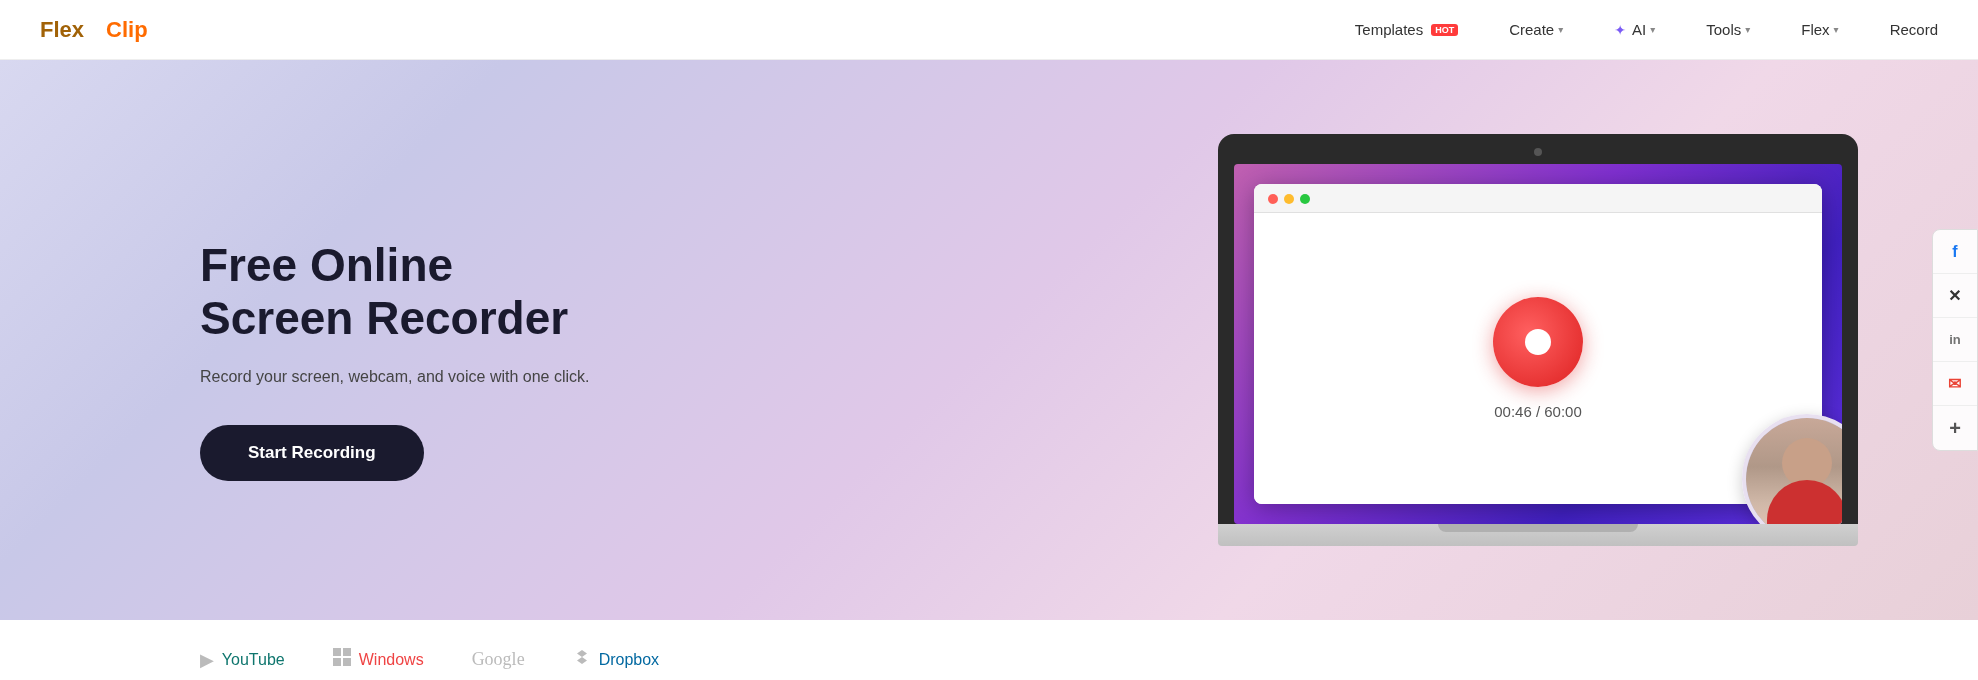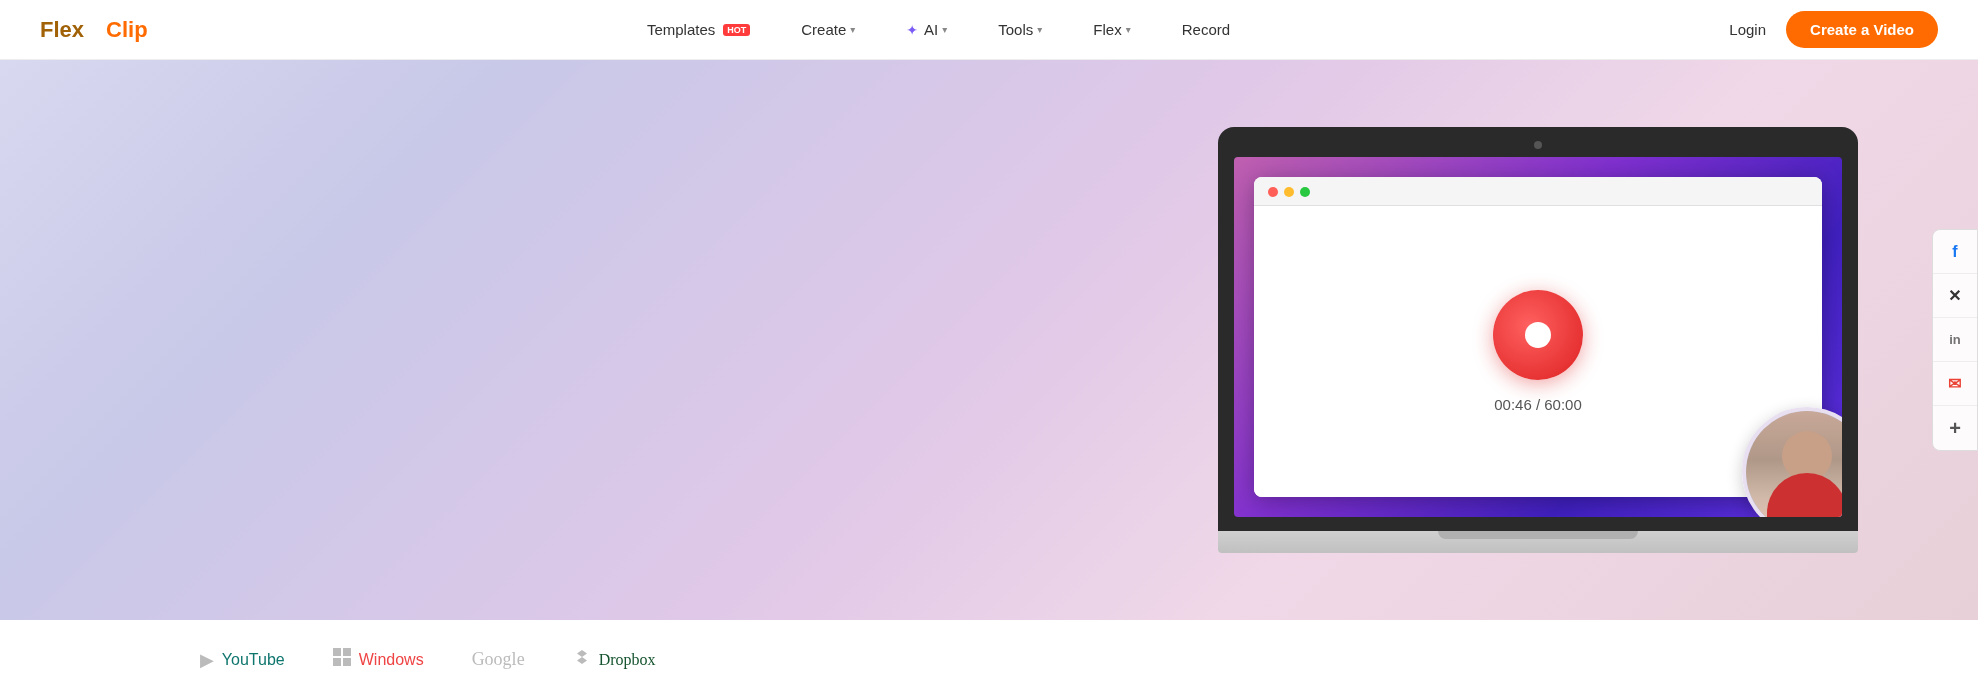--- a/index.html
+++ b/index.html
@@ -131,21 +131,21 @@
       width: 640px;
     }
     .laptop-outer {
       position: relative;
       width: 640px;
     }
     
     .laptop-screen-bezel {
       background: #2a2a2a;
       border-radius: 16px 16px 0 0;
-      padding: 14px 16px 14px;
+      padding: 14px 16px 0;
       position: relative;
     }
     .laptop-camera-dot {
       width: 8px;
       height: 8px;
       background: #555;
       border-radius: 50%;
       margin: 0 auto 8px;
     }
     
@@ -365,27 +365,28 @@
     </div>
     <div class="nav-link">
       <span>Flex</span>
       <span class="chevron">▾</span>
     </div>
     <div class="nav-link">
       <span>Record</span>
     </div>
   </div>
 
-  <div class="nav-right">
-    <button class="login-btn">Login</button>
-    <button class="create-btn">Create a Video</button>
-  </div>
 </nav>
 
 <section class="hero">
+  <div class="hero-content">
+    <h1 class="hero-title">Free Online Screen Recorder</h1>
+    <p class="hero-subtitle">Record your screen, webcam, and voice with one click.</p>
+    <button class="start-btn">Start Recording</button>
+  </div>
 
   <div class="hero-laptop">
     <div class="laptop-outer">
       <div class="laptop-screen-bezel">
         <div class="laptop-camera-dot"></div>
         <div class="laptop-screen-inner">
           <div class="browser-window">
             <div class="browser-titlebar">
               <div class="traffic-dot td-red"></div>
               <div class="traffic-dot td-yellow"></div>
@@ -432,21 +433,21 @@
   </div>
   <div class="partner-item">
     <span class="google-text" style="font-family: serif; color:#bbb;">Google</span>
   </div>
   <div class="partner-item">
     <span class="partner-icon dropbox-icon">
       <svg width="18" height="18" viewBox="0 0 18 18" fill="none">
         <polygon points="9,2 4,5.5 9,9 4,12.5 9,16 14,12.5 9,9 14,5.5" fill="#bbb"></polygon>
       </svg>
     </span>
-    <span style="color:#14532d;font-family:Liberation Serif, serif;">Dropbox</span>
+    <span style="color:#0369a1;">Dropbox</span>
   </div>
 </div>
 
 <div class="social-sidebar">
   <div class="social-btn fb">
     <span>f</span>
   </div>
   <div class="social-btn tw">
     <span>✕</span>
   </div>

